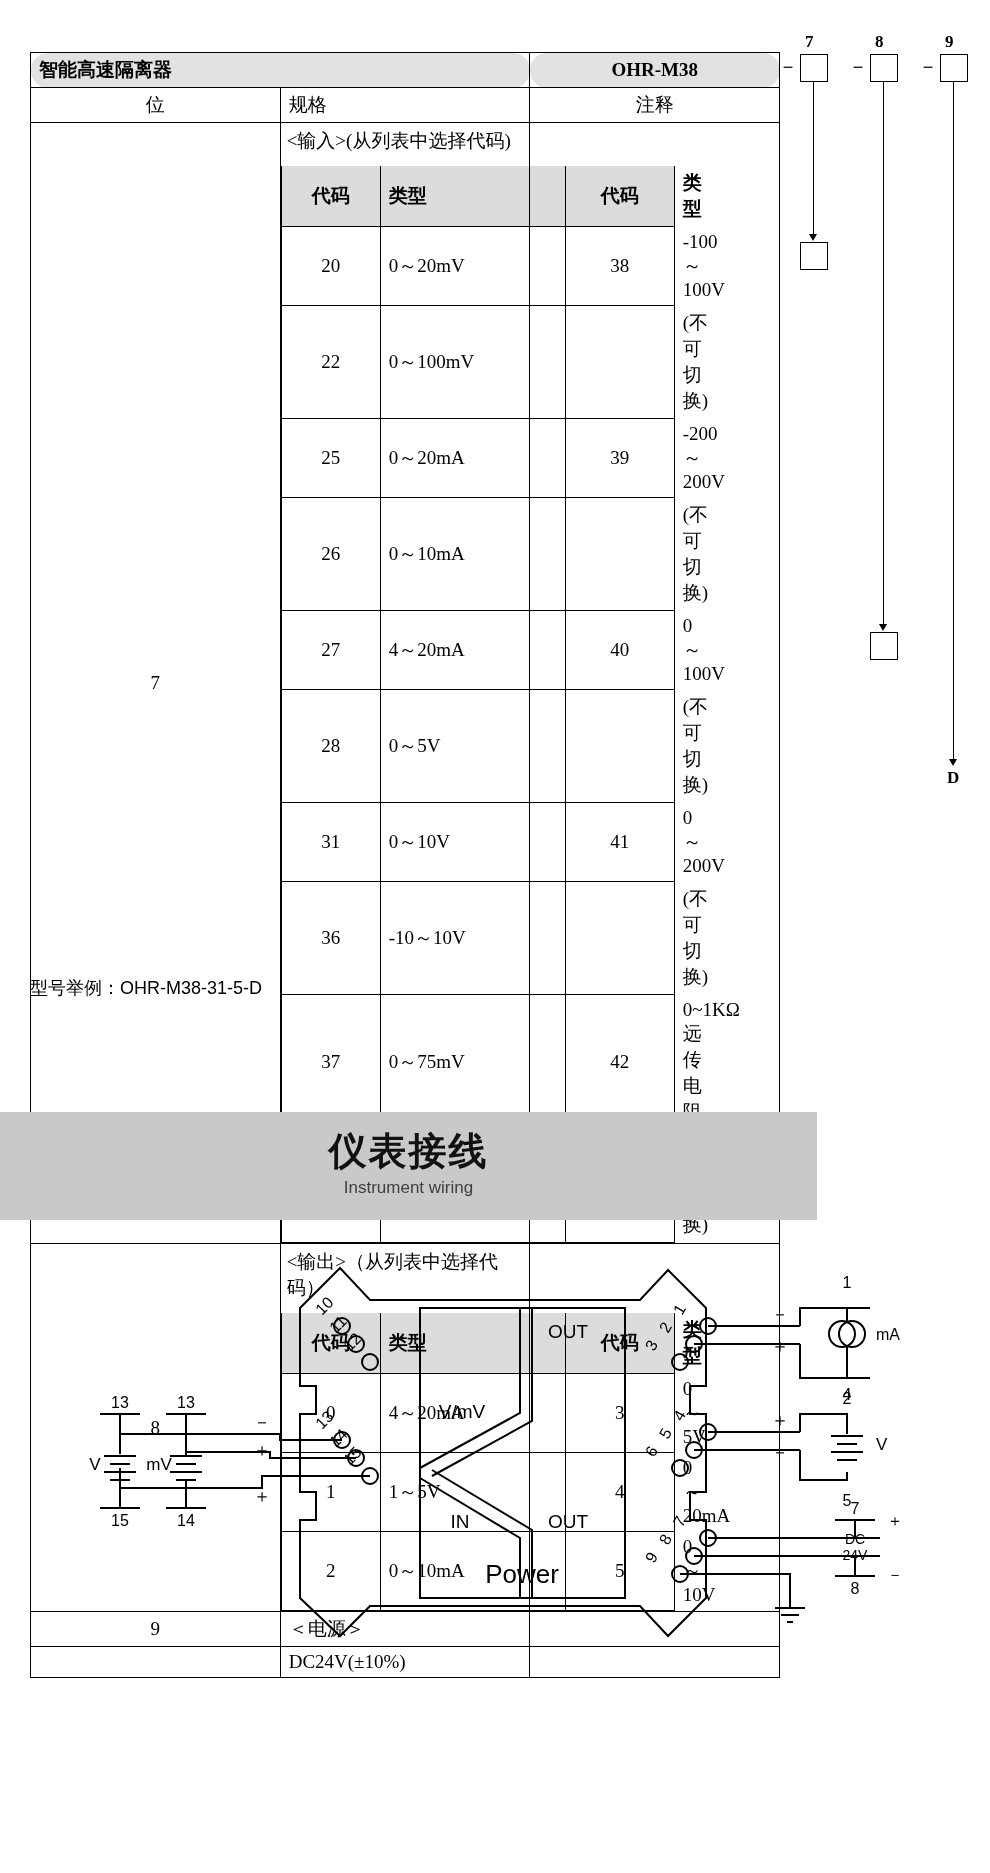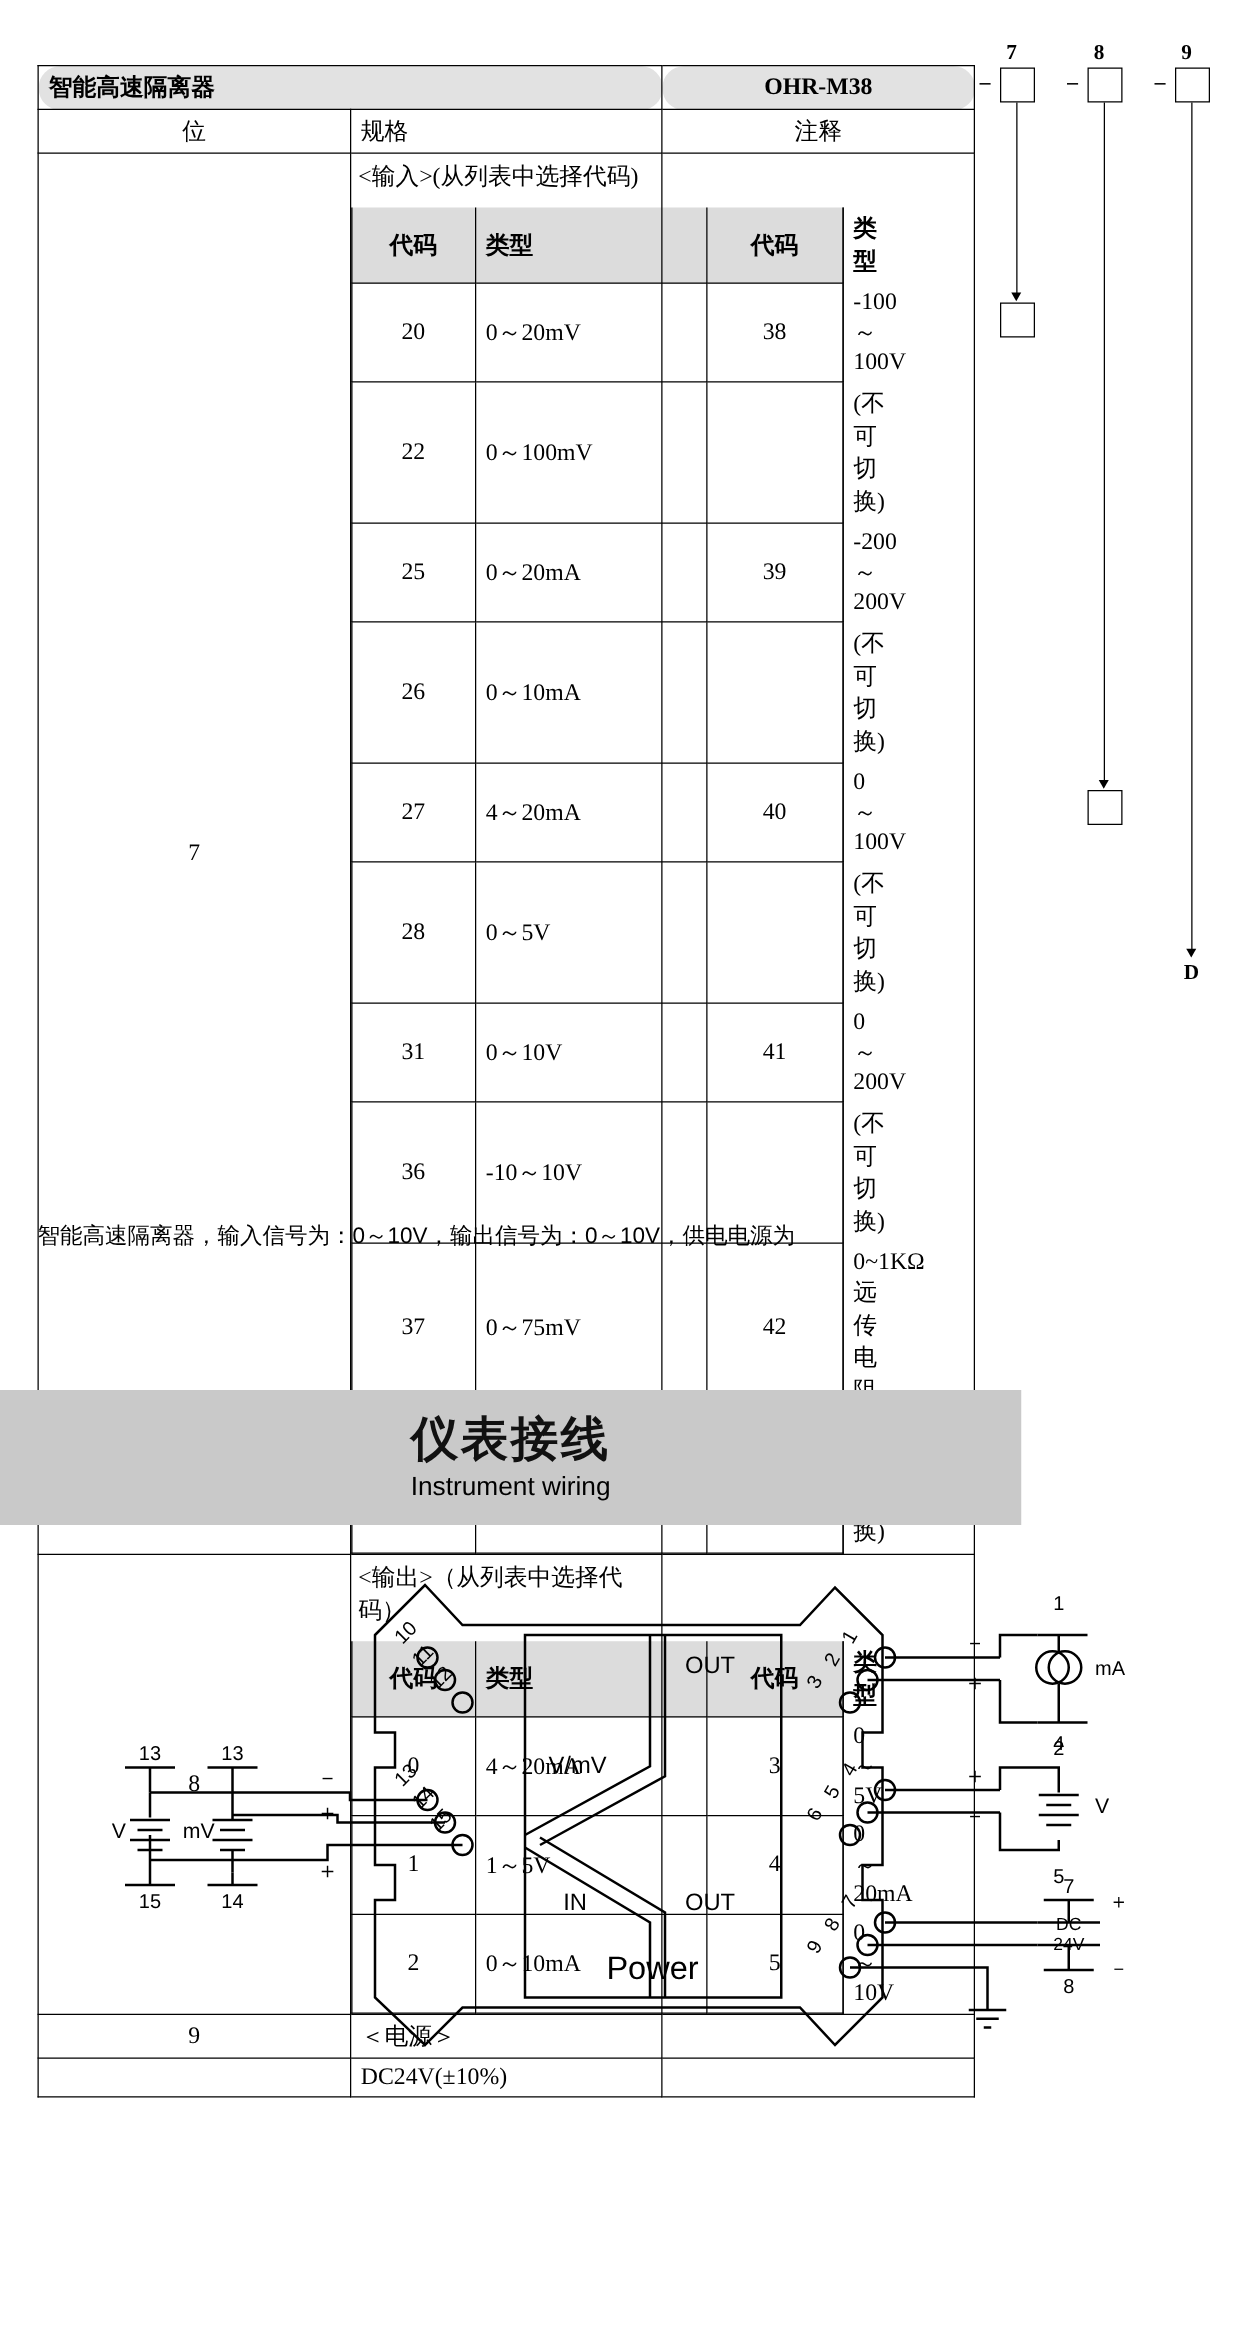--- a/index.html
+++ b/index.html
@@ -52,21 +52,21 @@
   .codes .arrow{position:absolute;width:0;height:0;border-left:4px solid transparent;border-right:4px solid transparent;border-top:7px solid #000;}
   .codes .dlabel{position:absolute;font-size:17px;font-weight:700;}
 
   
   .example{position:absolute;left:30px;top:975px;width:930px;}
   .example p{margin:0 0 22px 0;font-size:18px;font-family:"Liberation Sans", sans-serif;line-height:1.5;}
 
   
   .band{position:absolute;left:0;top:1112px;width:817px;height:108px;background:#c9c9c9;}
   .band .cn{position:absolute;left:0;right:0;top:14px;text-align:center;font-size:38px;font-weight:700;font-family:"Liberation Sans", sans-serif;letter-spacing:2px;color:#111;}
-  .band .en{position:absolute;left:0;right:0;top:66px;text-align:center;font-size:21px;font-family:"Liberation Sans", sans-serif;color:#000000;}
+  .band .en{position:absolute;left:0;right:0;top:66px;text-align:center;font-size:17px;font-family:"Liberation Sans", sans-serif;color:#404040;}
 
   
   .wiring{position:absolute;left:0;top:1228px;width:990px;height:645px;}
   .wiring svg{display:block;}
 </style>
 </head>
 <body>
 
 <div class="page">
 
@@ -231,21 +231,21 @@
     <span class="vline" style="left:113px;top:62px;height:545px;"></span>
     <span class="arrow" style="left:109px;top:604px;"></span>
     <span class="box" style="left:100px;top:612px;"></span>
 
     <span class="vline" style="left:183px;top:62px;height:680px;"></span>
     <span class="arrow" style="left:179px;top:739px;"></span>
     <span class="dlabel" style="left:177px;top:748px;">D</span>
   </div>
 
   <div class="example">
-    <p>智能高速隔离器，输入信号为：0～10V，输出信号为：0～10V，供电电源为</p>
+    <p>型号举例：OHR-M38-31-5-D</p>
   </div>
 
   <div class="band">
     <div class="cn">仪表接线</div>
     <div class="en">Instrument wiring</div>
   </div>
 
   <div class="wiring">
     <svg width="990" height="645" viewBox="0 0 990 645">
       <g fill="none" stroke="#000" stroke-width="2">

